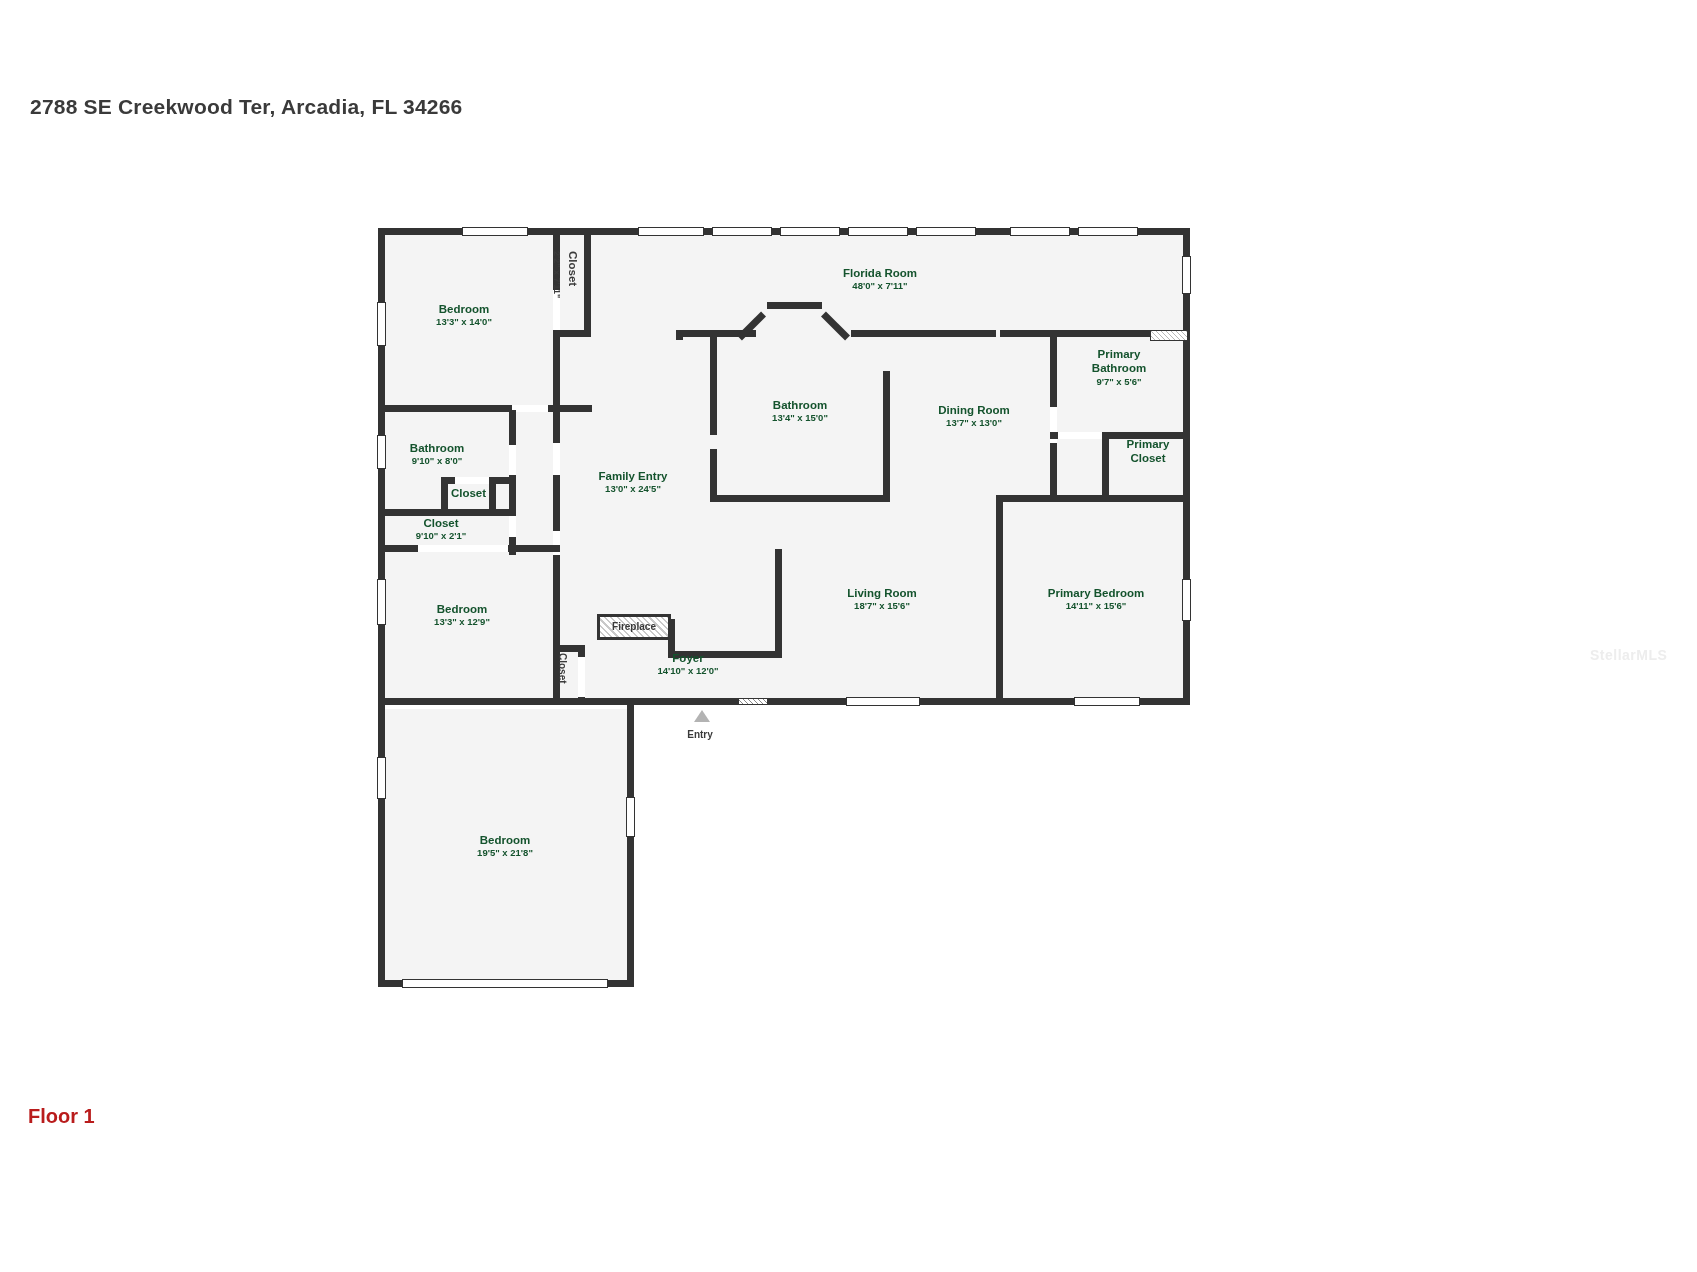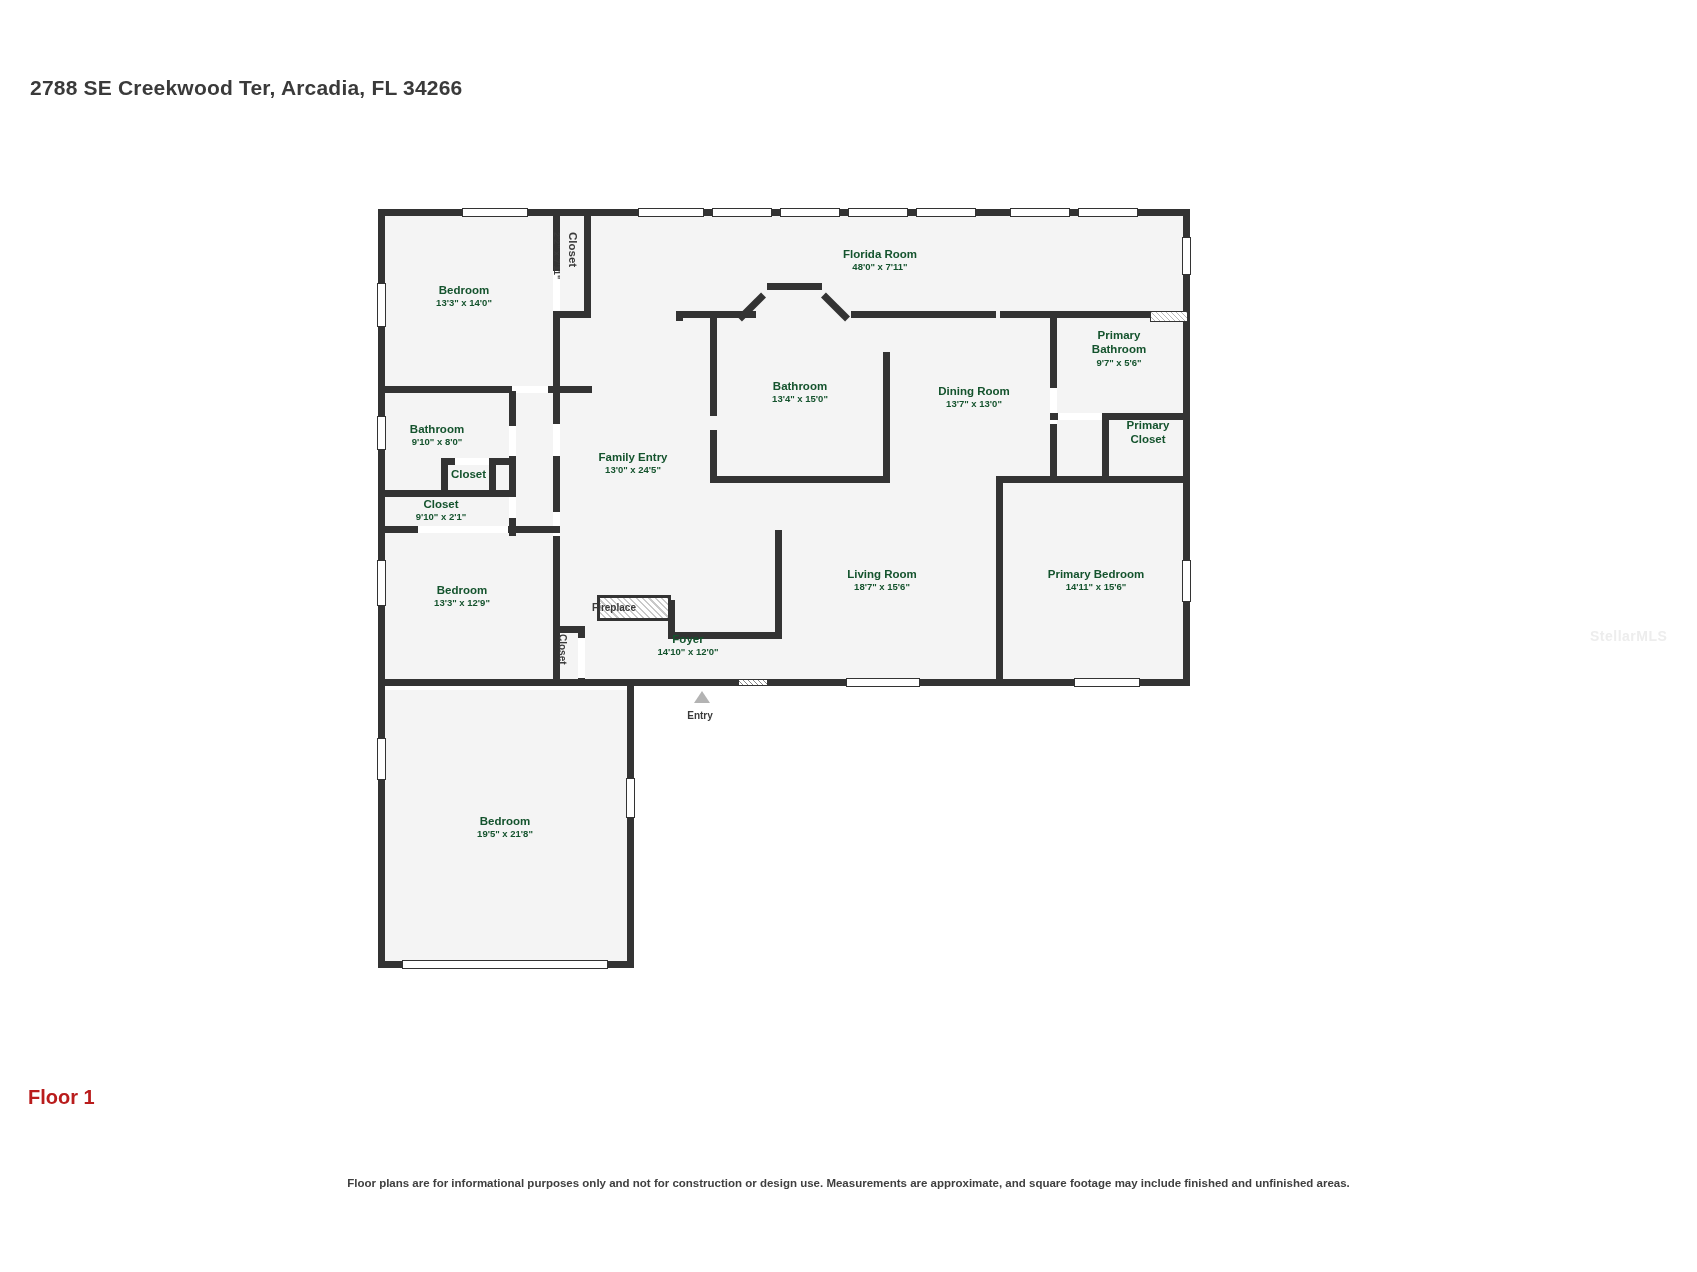--- a/index.html
+++ b/index.html
@@ -7,20 +7,21 @@
     margin: 0; padding: 0;
     width: 1697px; height: 1272px;
     background: #ffffff;
     font-family: "Liberation Sans", sans-serif;
     overflow: hidden;
   }
   #page {
     position: relative;
     width: 1697px; height: 984px;
     background: #ffffff;
+    margin-top: 19px;
   }
 
   
   #page-title {
     position: absolute;
     left: 30px; top: 76px;
     font-size: 21px;
     font-weight: bold;
     color: #3a3a3a;
     letter-spacing: 0.2px;
@@ -113,21 +114,21 @@
     position: absolute;
     left: 597px; top: 595px;
     width: 74px; height: 26px;
     border: 3px solid #333333;
     background: repeating-linear-gradient(
       45deg, #ffffff 0 3px, #c9c9c9 3px 4.5px
     );
   }
   #fireplace-label {
     position: absolute;
-    left: 577px; top: 602px;
+    left: 597px; top: 602px;
     width: 74px;
     text-align: center;
     font-size: 10px;
     font-weight: bold;
     color: #3a3a3a;
   }
 
   
   #tub {
     position: absolute;
@@ -423,15 +424,14 @@
 
     <div id="entry-arrow"></div>
     <div id="entry-label">Entry</div>
 
   </div>
 
   <div id="floor-label">Floor 1</div>
 
   <div id="watermark">StellarMLS</div>
 
-  <div id="footer-note">Floor plans are for informational purposes only and not for construction or design use. Measurements are approximate, and square footage may include finished and unfinished areas.</div>
 
 </div>
 
 </body></html>

